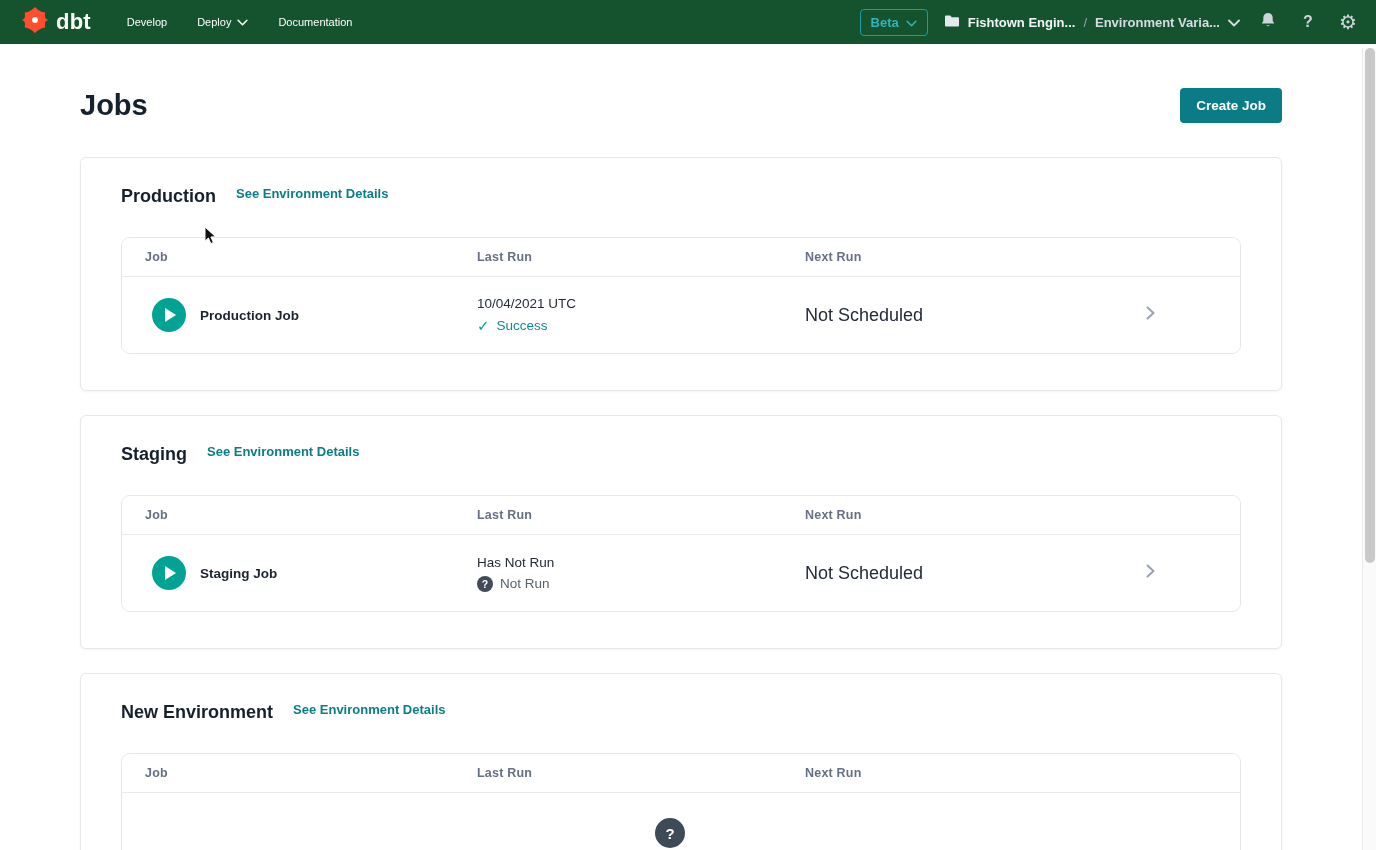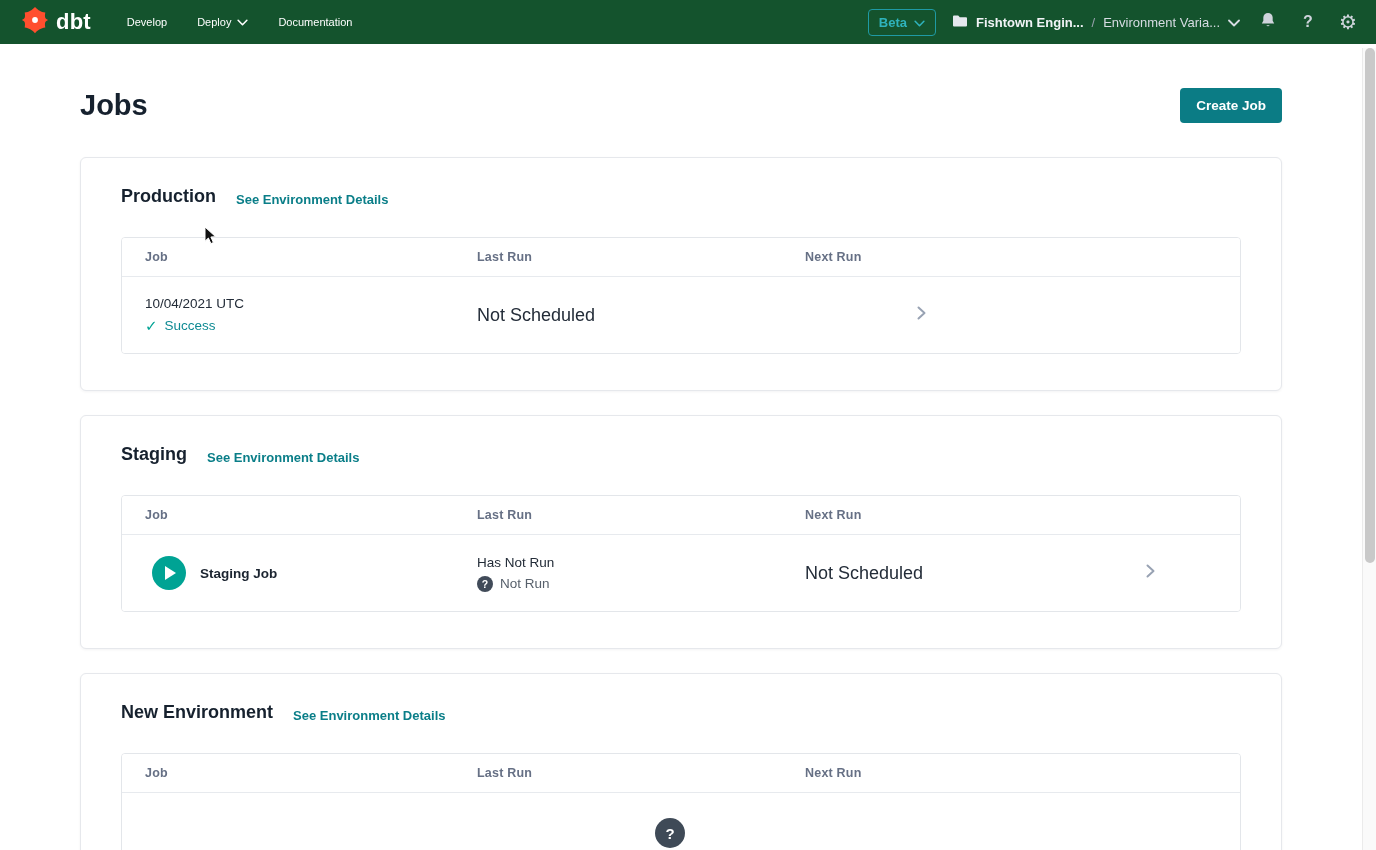--- a/index.html
+++ b/index.html
@@ -15,21 +15,21 @@
   .topnav a { color: #ffffff; font-size: 11px; font-weight: 500; text-decoration: none;
     margin-right: 30px; display: flex; align-items: center; gap: 6px; cursor: pointer; }
   .topbar-right { margin-left: auto; display: flex; align-items: center; gap: 16px; }
   .beta-badge { display: flex; align-items: center; gap: 7px; border: 1px solid #1f9aa4;
     border-radius: 4px; padding: 5px 10px; color: #2fb3bc; font-size: 13px; font-weight: 700;
     cursor: pointer; }
   .breadcrumb { display: flex; align-items: center; gap: 8px; color: #ffffff; font-size: 13px;
     cursor: pointer; }
   .crumb-account { font-weight: 700; color: #f2f4f7; }
   .crumb-sep { color: #9aa2af; }
-  .crumb-current { color: #d7dce3; font-weight: 400; }
+  .crumb-current { color: #d7dce3; font-weight: 700; }
   .tb-icon-btn { background: none; border: none; color: #cfd4dc; cursor: pointer;
     display: flex; align-items: center; justify-content: center; width: 24px; height: 24px; }
   .help-glyph { font-size: 16px; font-weight: 700; color: #cfd4dc; }
   .gear-glyph { font-size: 20px; color: #cfd4dc; line-height: 1; }
 
   
   .scrollbar { position: fixed; top: 48px; right: 0; bottom: 0; width: 14px;
     background: #fafafa; border-left: 1px solid #ebebeb; z-index: 30; }
   .scrollbar-thumb { position: absolute; top: 0; left: 2px; width: 10px; height: 515px;
     background: #c9c9c9; border-radius: 6px; }
@@ -38,25 +38,25 @@
   .main { width: 1362px; position: relative; }
   .page-header { display: flex; align-items: center; justify-content: space-between;
     margin: 44px 80px 34px 80px; }
   .page-title { font-size: 29px; font-weight: 700; color: #16212e; }
   .btn-primary { background: #0b7c85; color: #ffffff; border: none; border-radius: 4px;
     font-size: 13.5px; font-weight: 600; padding: 10px 16px; cursor: pointer;
     font-family: inherit; }
 
   .env-card { margin: 0 80px 24px 80px; border: 1px solid #e6e8ec; border-radius: 6px;
     background: #ffffff; box-shadow: 0 1px 3px rgba(16,24,40,0.05); padding: 28px 40px 36px 40px; }
-  .card-header { display: flex; align-items: flex-end; gap: 20px; margin-bottom: 30px; }
+  .card-header { display: flex; align-items: flex-start; gap: 20px; margin-bottom: 30px; }
   .env-name { font-size: 18px; font-weight: 700; color: #16212e; }
   .env-link { color: #0a7e88; font-size: 13px; font-weight: 700; text-decoration: none; cursor: pointer; }
 
-  .job-table { border: 1px solid #e3e6ea; border-radius: 4px; overflow: hidden; }
+  .job-table { border: 1px solid #e3e6ea; border-radius: 9px; overflow: hidden; }
   .t-head { display: grid; grid-template-columns: 332px 328px 1fr 180px; height: 39px;
     align-items: center; border-bottom: 1px solid #e7eaee; background: #ffffff; }
   .t-head .th { font-size: 12.5px; font-weight: 600; color: #667085; padding-left: 23px;
     letter-spacing: 0.2px; }
   .t-row { display: grid; grid-template-columns: 332px 328px 1fr 180px; height: 76px;
     align-items: center; background: #ffffff; cursor: pointer; }
   .cell-job { display: flex; align-items: center; gap: 14px; padding-left: 30px; }
   .play-btn { width: 34px; height: 34px; border-radius: 50%; background: #00a394; border: none;
     display: flex; align-items: center; justify-content: center; cursor: pointer; flex: none; }
   .play-tri { display: block; width: 0; height: 0; border-left: 11px solid #ffffff;
@@ -168,20 +168,26 @@
       <a class="env-link">See Environment Details</a>
     </div>
     <div class="job-table">
       <div class="t-head">
         <div class="th">Job</div>
         <div class="th">Last Run</div>
         <div class="th">Next Run</div>
         <div class="th"></div>
       </div>
       <div class="t-row">
+        <div class="cell-job">
+          <button class="play-btn">
+              <span class="play-tri"></span>
+            </button>
+          <span class="job-name">Production Job</span>
+        </div>
         <div class="cell-last">
           <div class="last-date">10/04/2021 UTC</div>
           <div class="status-line success">
             <span class="check-glyph">✓</span>
             <span>Success</span>
           </div>
         </div>
         <div class="cell-next">Not Scheduled</div>
         <div class="cell-chevron">
           <span>

